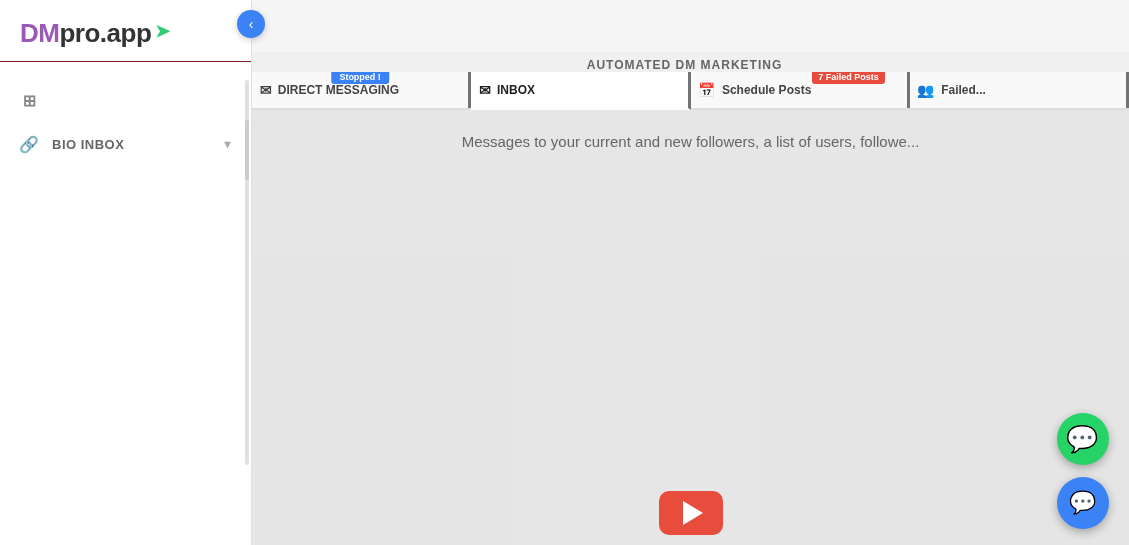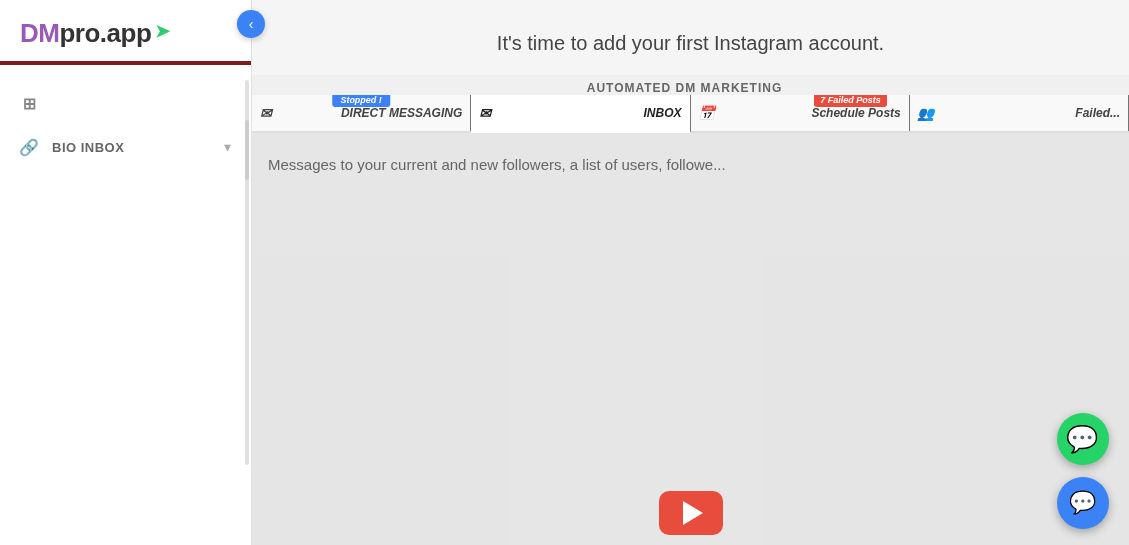--- a/index.html
+++ b/index.html
@@ -11,21 +11,21 @@
       min-width: 252px;
       background: #fff;
       height: 545px;
       display: flex;
       flex-direction: column;
       border-right: 1px solid #e0e0e0;
       position: relative;
     }
     .sidebar-logo-area {
       padding: 18px 20px 12px 20px;
-      border-bottom: 4px solid #7f1d1d;
+      border-bottom: 1px solid #7f1d1d;
     }
     .logo-text {
       font-size: 26px;
       font-weight: bold;
       letter-spacing: -0.5px;
     }
     .logo-dm { color: #9b59b6; }
     .logo-pro { color: #333; }
     .logo-dot { color: #333; }
     .logo-app { color: #333; }
@@ -171,30 +171,29 @@
       display: flex;
       background: #fff;
       border-bottom: 2px solid #ddd;
       position: relative;
     }
     .tab-item {
       flex: 1;
       padding: 10px 8px;
       display: flex;
       align-items: center;
-      justify-content: space-between;
+      justify-content: flex-start;
       gap: 6px;
       font-size: 12px;
       font-weight: 700;
       color: #444;
-      border-right: 1px solid #737373;
+      border-right: 3px solid #737373;
       cursor: pointer;
       position: relative;
       background: #f9f9f9;
-      font-style: italic;
     }
     .tab-item.active-tab {
       background: #fff;
       border-bottom: 2px solid #fff;
       margin-bottom: -2px;
       color: #222;
     }
     .tab-badge {
       position: absolute;
       top: -2px;
@@ -222,20 +221,21 @@
     
     .content-area {
       padding: 20px 16px;
       flex: 1;
       position: relative;
     }
     .content-text {
       font-size: 15px;
       color: #666;
       line-height: 1.6;
+      text-align: center;
     }
 
     
     .video-area {
       position: absolute;
       bottom: 10px;
       left: 50%;
       transform: translateX(-50%);
       display: flex;
       align-items: center;
@@ -321,21 +321,20 @@
       <span class="nav-icon">🔗</span>
       <span class="nav-label">BIO INBOX</span>
       <span class="nav-arrow">▾</span>
     </div>
   </nav>
 </div>
 
 <div class="main-content">
 
   <div class="top-section">
-    <p class="headline-text">It's time to add your first Instagram account.</p>
   </div>
 
   <div class="section-label">AUTOMATED DM MARKETING</div>
 
   <div class="preview-panel">
     <div class="preview-overlay">
 
       <div class="tab-bar">
         <div class="tab-item">
           <span class="tab-badge-blue">Stopped !</span>

